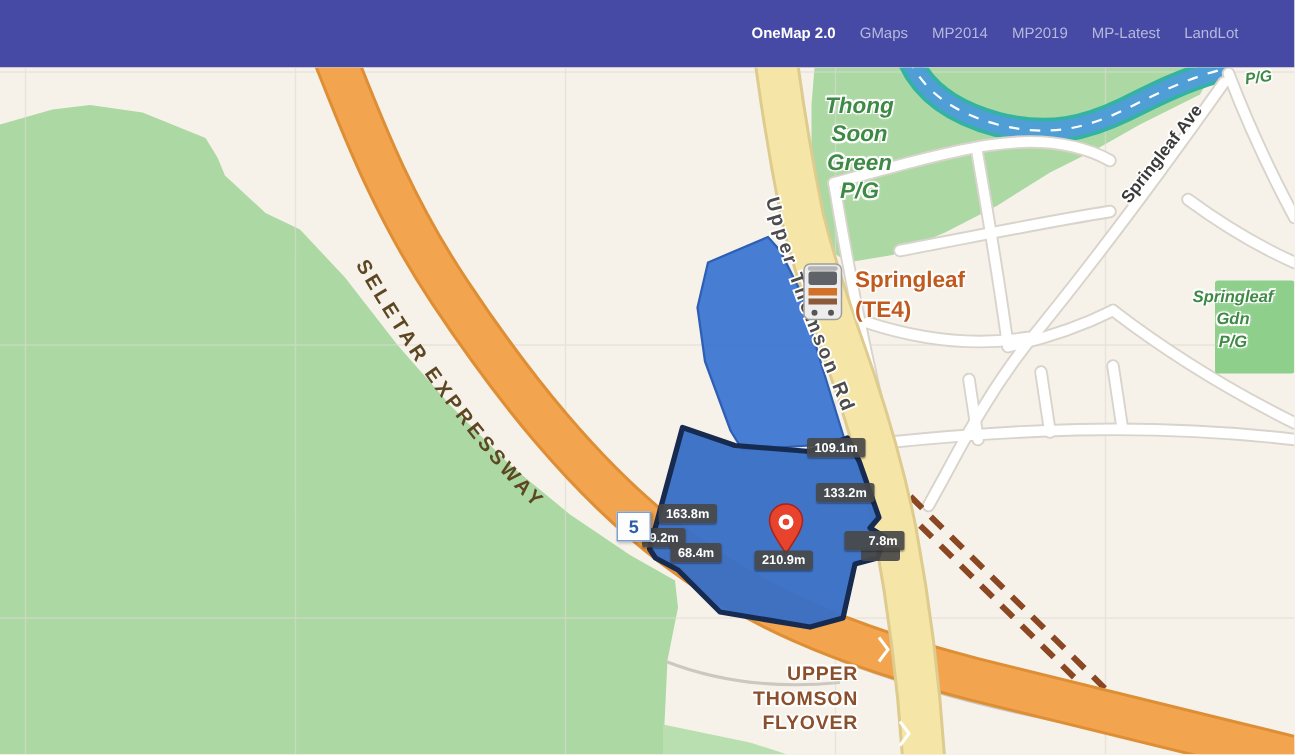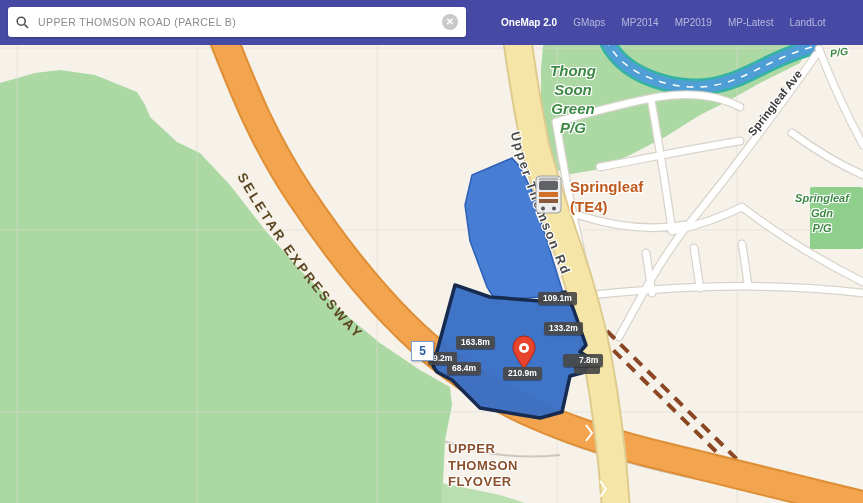--- a/index.html
+++ b/index.html
@@ -17,40 +17,32 @@
   .nav a{font-size:10px;color:#b6b8dd;text-decoration:none;cursor:pointer;}
   .nav a.active{color:#ffffff;font-weight:bold;}
   
   .map{position:relative;width:863px;height:458px;background:#f6f2ea;overflow:hidden;}
   .map svg.base{position:absolute;left:0;top:0;}
   .olabel{position:absolute;pointer-events:none;}
   .halo{text-shadow:-1px -1px 0 #fff,1px -1px 0 #fff,-1px 1px 0 #fff,1px 1px 0 #fff,0 0 3px #fff;}
   .park-label{color:#3e8a45;font-weight:bold;font-style:italic;font-size:15px;line-height:19px;text-align:center;}
   .gdn-label{color:#3e8a45;font-weight:bold;font-style:italic;font-size:11px;line-height:15px;text-align:center;}
   .station-label{color:#c05a1e;font-weight:bold;font-size:15px;line-height:20px;}
-  .flyover-label{color:#8a4f2c;font-weight:bold;font-size:13px;line-height:16.5px;text-align:left;letter-spacing:.5px;}
+  .flyover-label{color:#8a4f2c;font-weight:bold;font-size:13px;line-height:16.5px;text-align:right;letter-spacing:.5px;}
   .ave-label{color:#3a3a3a;font-weight:bold;font-size:11.5px;text-align:center;width:110px;transform:rotate(-52deg);}
   .meas{position:absolute;background:rgba(72,72,72,.92);color:#fff;font-size:8.5px;font-weight:bold;
     padding:2px 5px;border-radius:2px;line-height:9px;box-shadow:0 1px 1px rgba(0,0,0,.3);}
   .meas-partial{position:absolute;background:rgba(72,72,72,.92);width:26px;height:9px;border-radius:2px;}
   .badge5{position:absolute;width:21px;height:18px;background:#fdfdfd;border:1px solid #7c9fd4;color:#2b5ca8;
     font-weight:bold;font-size:12px;text-align:center;line-height:18px;box-shadow:1px 1px 2px rgba(0,0,0,.25);}
 </style>
 </head>
 <body>
 
 <div class="header">
-  <div class="searchbox">
-    <svg width="13" height="13" viewBox="0 0 13 13">
-      <circle cx="5.2" cy="5.2" r="4" fill="none" stroke="#555" stroke-width="1.6"></circle>
-      <line x1="8.4" y1="8.4" x2="12" y2="12" stroke="#555" stroke-width="1.6"></line>
-    </svg>
-    <input type="text" value="UPPER THOMSON ROAD (PARCEL B)" style="">
-    <div class="clear-btn">✕</div>
-  </div>
   <div class="nav">
     <a class="active">OneMap 2.0</a>
     <a>GMaps</a>
     <a>MP2014</a>
     <a>MP2019</a>
     <a>MP-Latest</a>
     <a>LandLot</a>
 
   </div>
 </div>
@@ -186,21 +178,21 @@
   </div>
 
   <div class="olabel flyover-label halo" style="left:448px;top:396px;width:124px;">
     <div>UPPER</div>
     <div>THOMSON</div>
     <div>FLYOVER</div>
   </div>
 
   <div class="meas" style="left:538px;top:247px;">109.1m</div>
   <div class="meas" style="left:544px;top:277px;text-align:center;">133.2m</div>
-  <div class="meas" style="left:456px;top:291px;">163.8m</div>
+  <div class="meas" style="left:439px;top:291px;">163.8m</div>
   <div class="meas" style="left:428px;top:307px;">9.2m</div>
   <div class="meas" style="left:447px;top:317px;">68.4m</div>
   <div class="meas" style="left:503px;top:322px;">210.9m</div>
   <div class="meas-partial" style="left:574px;top:320px;"></div>
   <div class="meas" style="left:563px;top:309px;padding-left:16px;">7.8m</div>
 
   <div class="badge5" style="left:411px;top:296px;">5</div>
 </div>
 
 </body></html>

